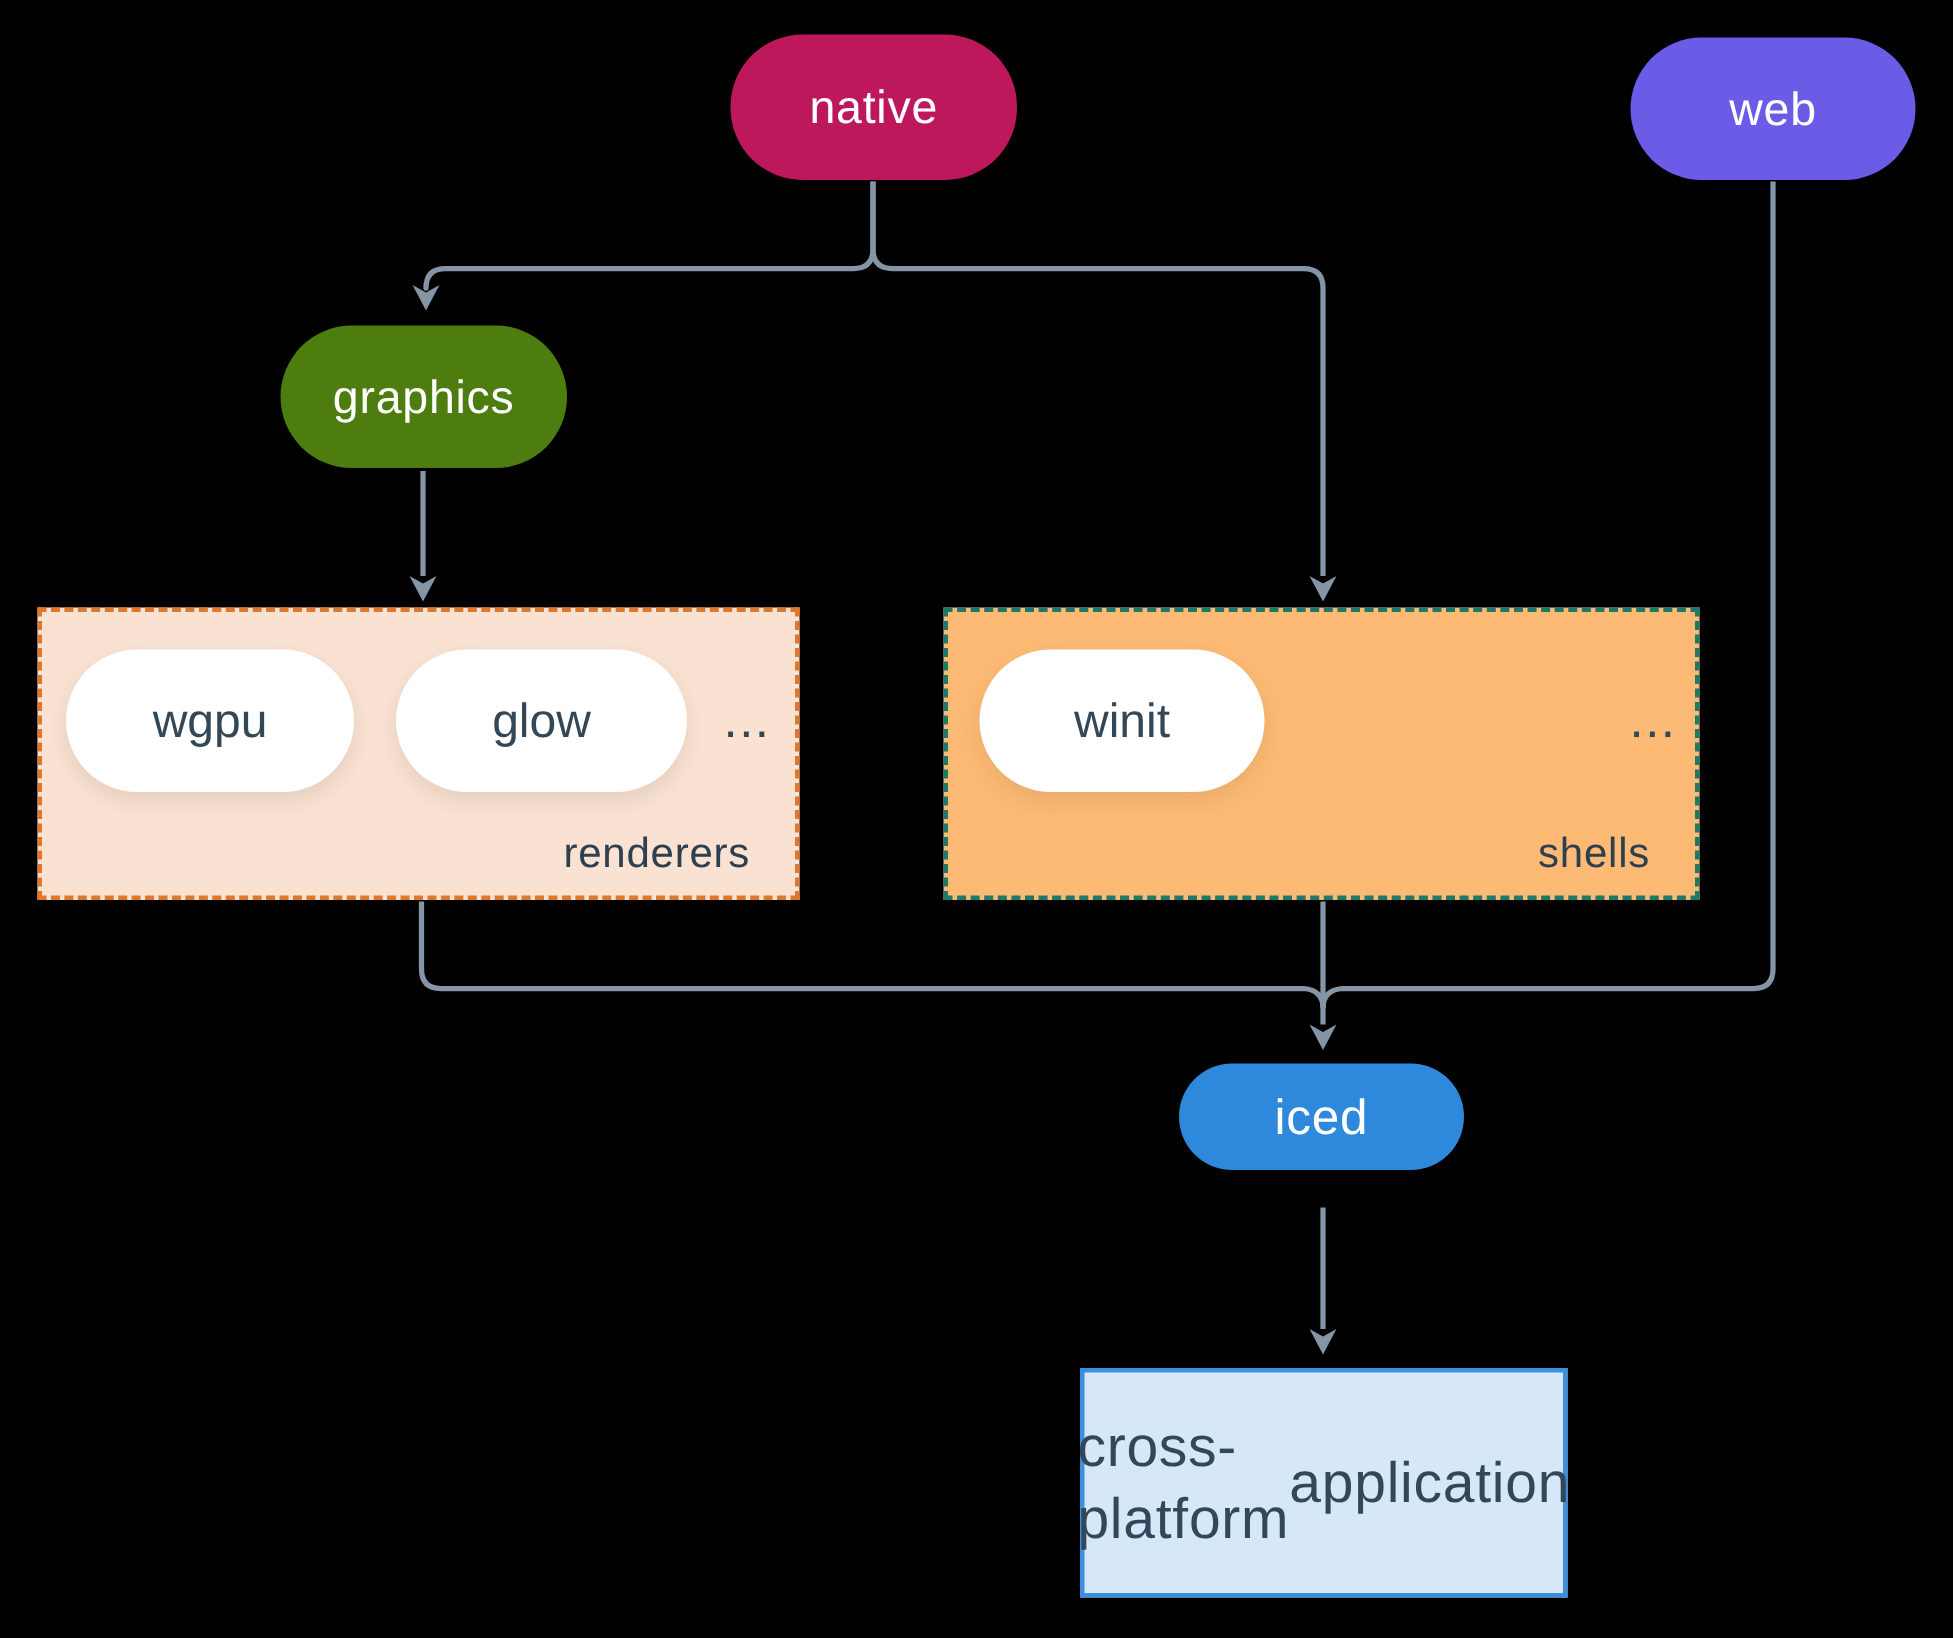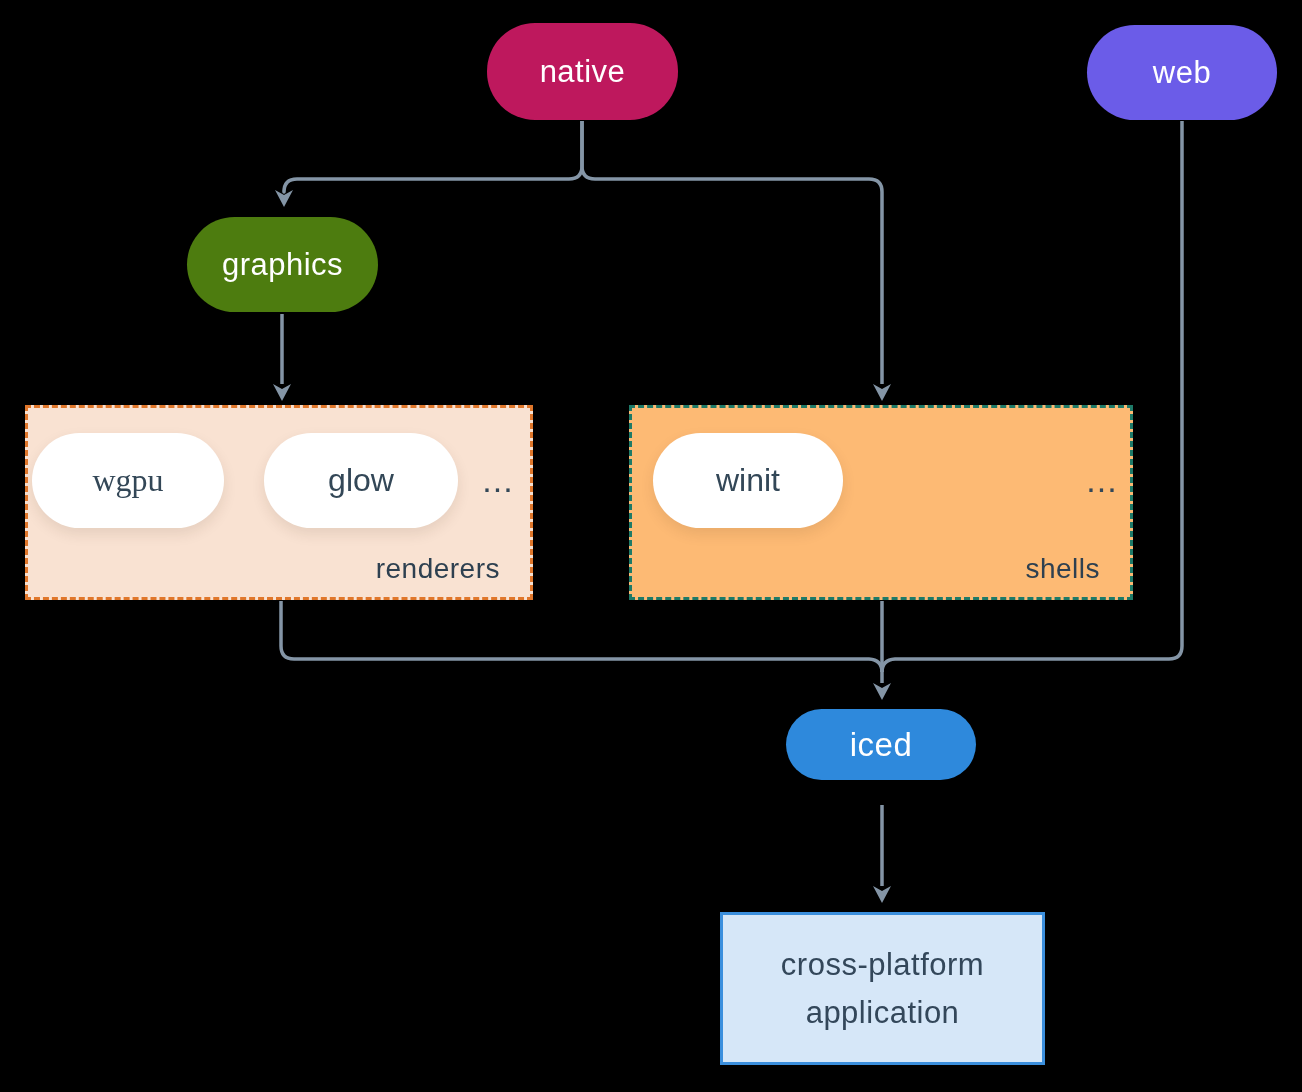--- a/index.html
+++ b/index.html
@@ -70,21 +70,21 @@
     height: 95px;
     background: #ffffff;
     border-radius: 48px;
     display: flex;
     align-items: center;
     justify-content: center;
     color: #334757;
     font-size: 32px;
     box-shadow: 0 6px 14px rgba(60, 40, 20, 0.10);
   }
-  .group.renderers .wp-a { left: 4px;  width: 192px; font-family: Liberation Serif, serif; }
+  .group.renderers .wp-a { left: 16px;  width: 192px; }
   .group.renderers .wp-b { left: 236px; width: 194px; }
   .group.shells    .wp-a { left: 21px;  width: 190px; }
   .group.shells    .wp-b { left: 233px; width: 188px; }
   .ellipsis {
     position: absolute;
     top: 25px;
     height: 95px;
     left: 448px;
     width: 44px;
     display: flex;
@@ -105,25 +105,25 @@
   .app-box {
     position: absolute;
     left: 720px;
     top: 912px;
     width: 325px;
     height: 153px;
     box-sizing: border-box;
     background: #d6e7f8;
     border: 3px solid #3b8fdd;
     display: flex;
-    flex-direction: column;
+    flex-direction: row;
     align-items: center;
     justify-content: center;
     color: #33475a;
-    font-size: 31px;
+    font-size: 38px;
     line-height: 48px;
     letter-spacing: 0.5px;
   }
 </style>
 </head>
 <body>
 
 <div class="stage">
 
   <svg class="edges" viewBox="0 0 1302 1092" xmlns="http://www.w3.org/2000/svg">

